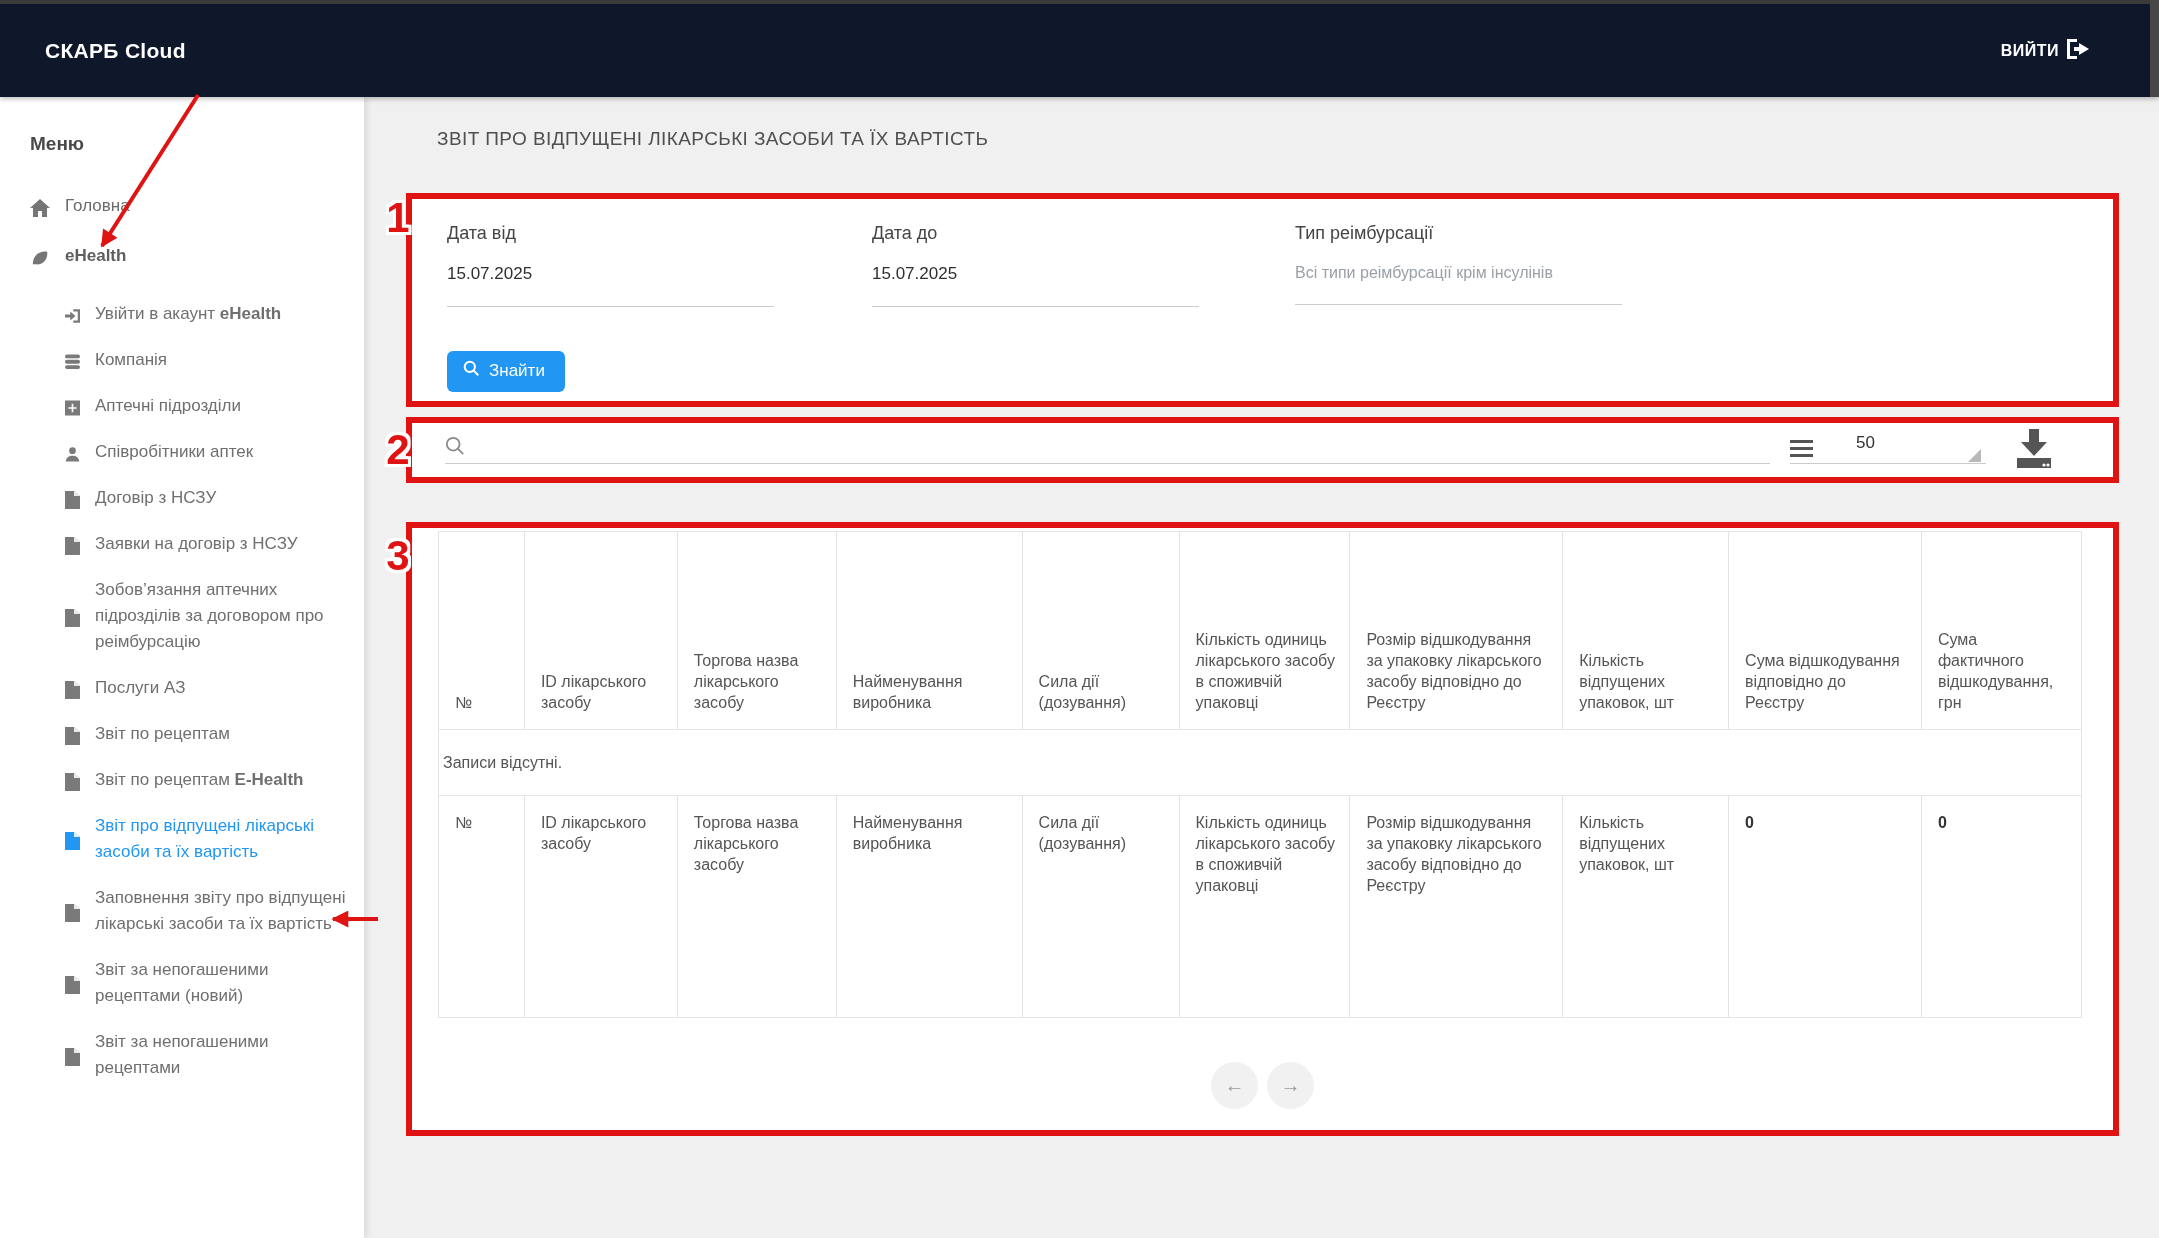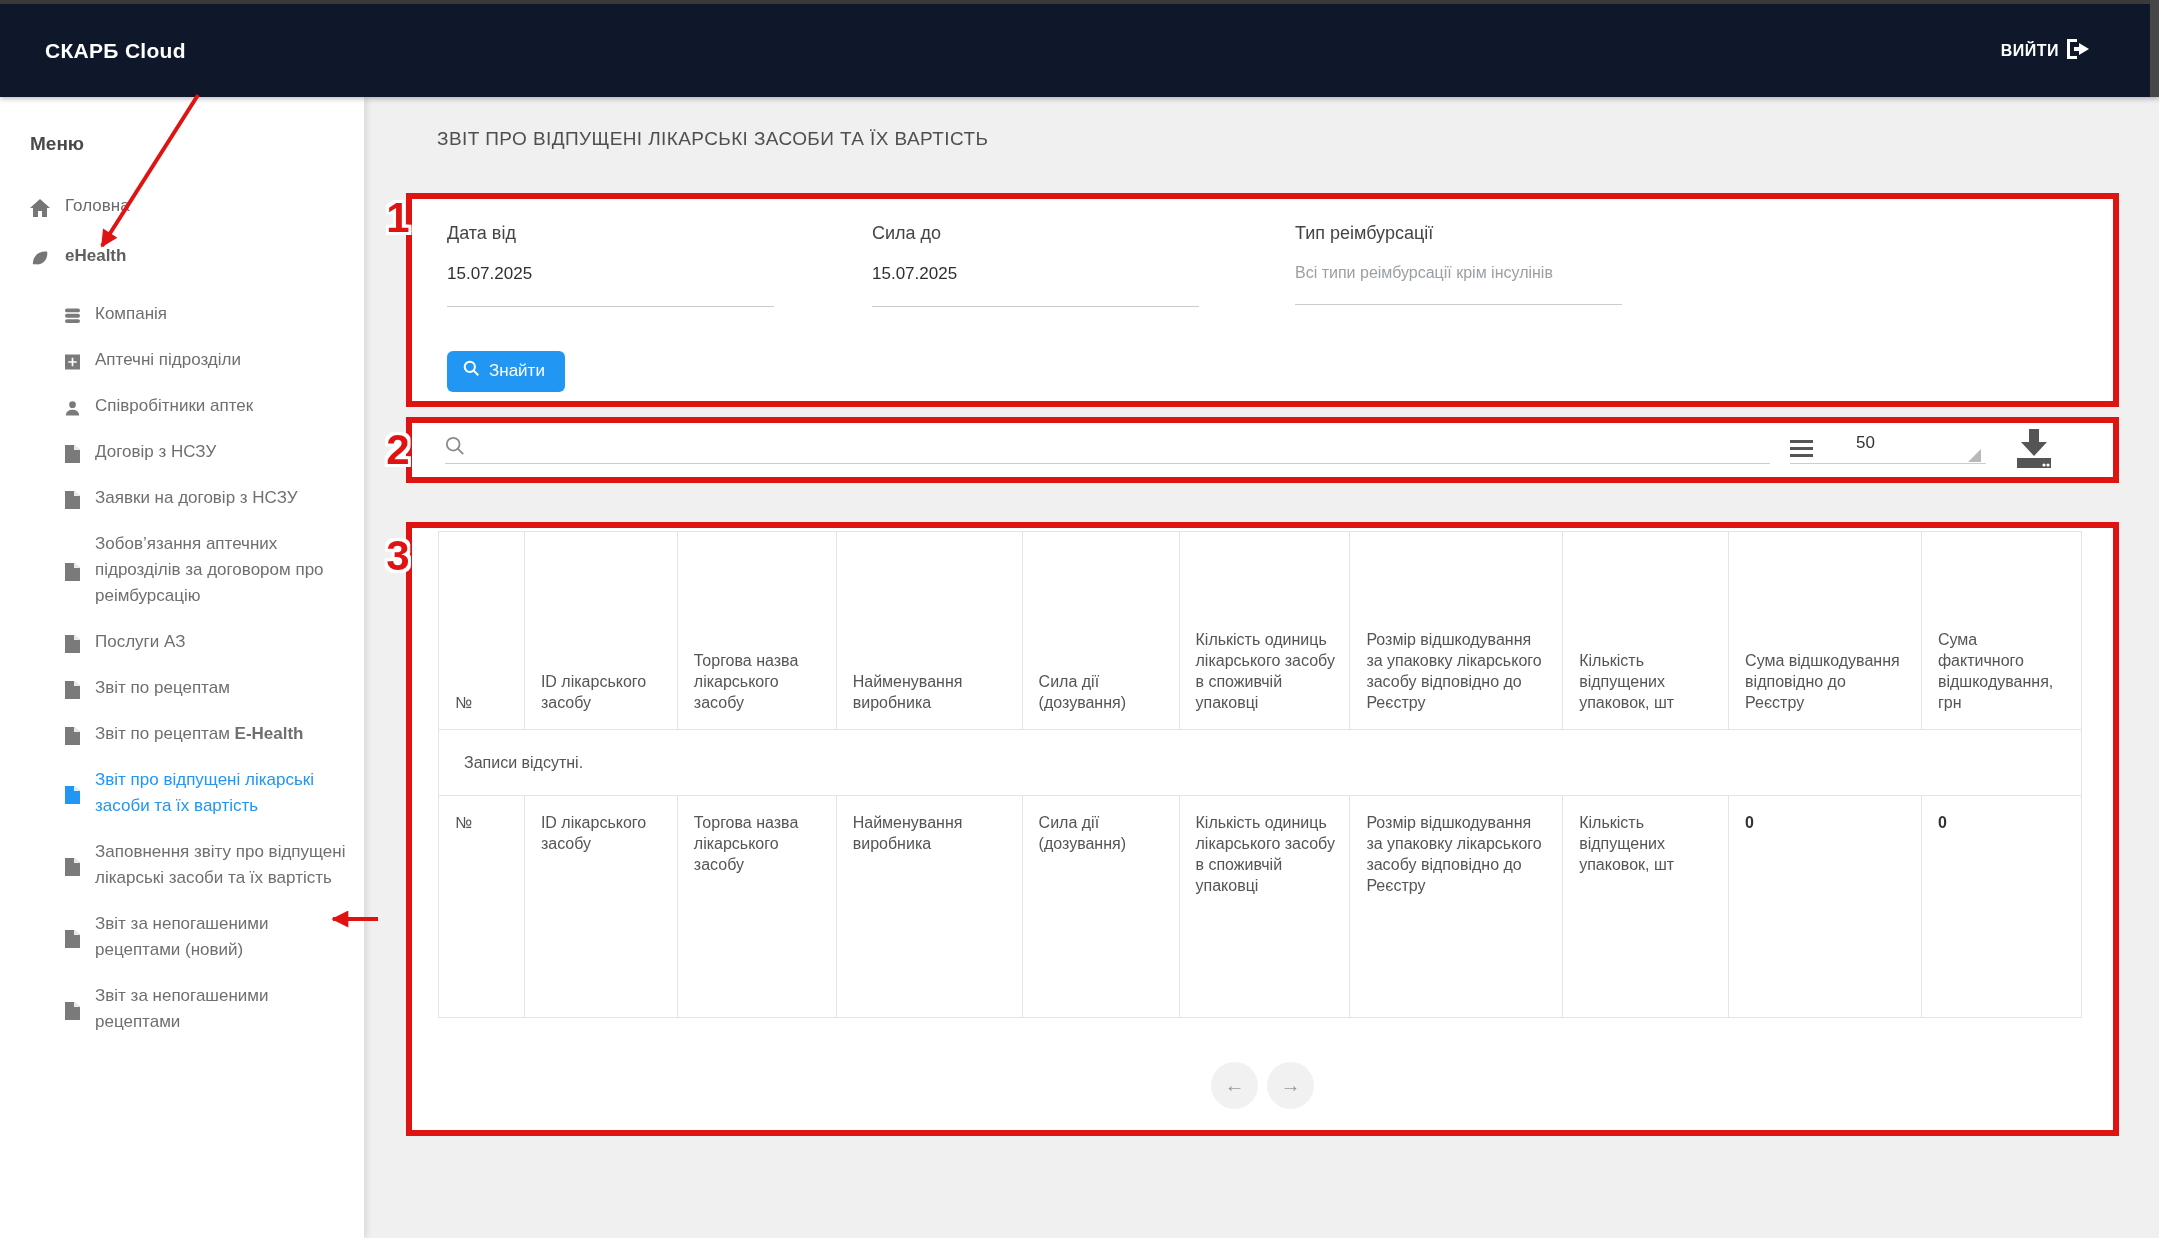--- a/index.html
+++ b/index.html
@@ -71,21 +71,21 @@
   .tb-download { position:absolute; left:1603px; top:5px; cursor:pointer; }
   .tb-download svg { width:38px; height:42px; fill:#555; }
 
   
   .report-table { position:absolute; left:26px; top:3px; width:1644px; border-collapse:collapse;
                   font-size:16px; color:#555; }
   .report-table th, .report-table td { border:1px solid #e4e4e4; text-align:left; font-weight:normal;
                   padding:14px 14px 16px 16px; line-height:21px; }
   .report-table thead tr { height:198px; }
   .report-table thead th { vertical-align:bottom; }
-  .report-table .empty-row td { padding:22px 25px; color:#555; }
+  .report-table .empty-row td { padding:22px 4px; color:#555; }
   .report-table tfoot tr { height:222px; }
   .report-table tfoot td { vertical-align:top; padding-top:16px; }
   .report-table .zero { color:#333; font-weight:600; }
   .tbl-info { position:absolute; left:0; top:503px; width:100%; text-align:center; font-size:16px; color:#9b9b9b; }
   .pager { position:absolute; left:0; top:534px; width:100%; display:flex; justify-content:center; gap:9px; }
   .pager .pg { width:47px; height:47px; border-radius:50%; background:#f1f1f1; color:#999;
                display:flex; align-items:center; justify-content:center; font-size:20px; cursor:pointer; }
 
   
   .ann-num { position:absolute; z-index:10; color:#e01313; font-size:42px; font-weight:bold;
@@ -131,20 +131,29 @@
     <span class="ic">
       <svg viewBox="0 0 20 20">
           <path d="M2 17C2 8 8 2 18 3c1 9-5 15-13 14-1 0-2 0-3 0z"></path>
         </svg>
       </span>
     <span class="lbl">eHealth</span>
   </div>
 
   <div class="sub-list">
 
+    <div class="side-item sub">
+      <span class="ic">
+        <svg viewBox="0 0 20 18">
+            <path d="M0 7h7V3l7 6-7 6v-4H0z"></path>
+            <path d="M11 0h9v18h-9v-3h6V3h-6z"></path>
+          </svg>
+        </span>
+      <span class="lbl"><span>Увійти в акаунт </span><b>eHealth</b></span>
+    </div>
 
     <div class="side-item sub">
       <span class="ic">
         <svg viewBox="0 0 18 18">
             <rect x="0" y="0" width="18" height="4.6" rx="2.3"></rect>
             <rect x="0" y="6.4" width="18" height="4.6" rx="2.3"></rect>
             <rect x="0" y="12.8" width="18" height="4.6" rx="2.3"></rect>
           </svg>
         </span>
       <span class="lbl">Компанія</span>
@@ -277,21 +286,21 @@
 <div class="main"></div>
 <div class="page-title">ЗВІТ ПРО ВІДПУЩЕНІ ЛІКАРСЬКІ ЗАСОБИ ТА ЇХ ВАРТІСТЬ</div>
 
 <div class="red-box" id="panel-filters">
   <div class="field" id="f-date-from">
     <div class="flabel">Дата від</div>
     <div class="fvalue">15.07.2025</div>
     <div class="uline"></div>
   </div>
   <div class="field" id="f-date-to">
-    <div class="flabel">Сила до</div>
+    <div class="flabel">Дата до</div>
     <div class="fvalue">15.07.2025</div>
     <div class="uline"></div>
   </div>
   <div class="field" id="f-reimb">
     <div class="flabel">Тип реімбурсації</div>
     <div class="fvalue muted">Всі типи реімбурсації крім інсулінів</div>
     <div class="uline"></div>
   </div>
   <button class="btn-search">
     <span>

